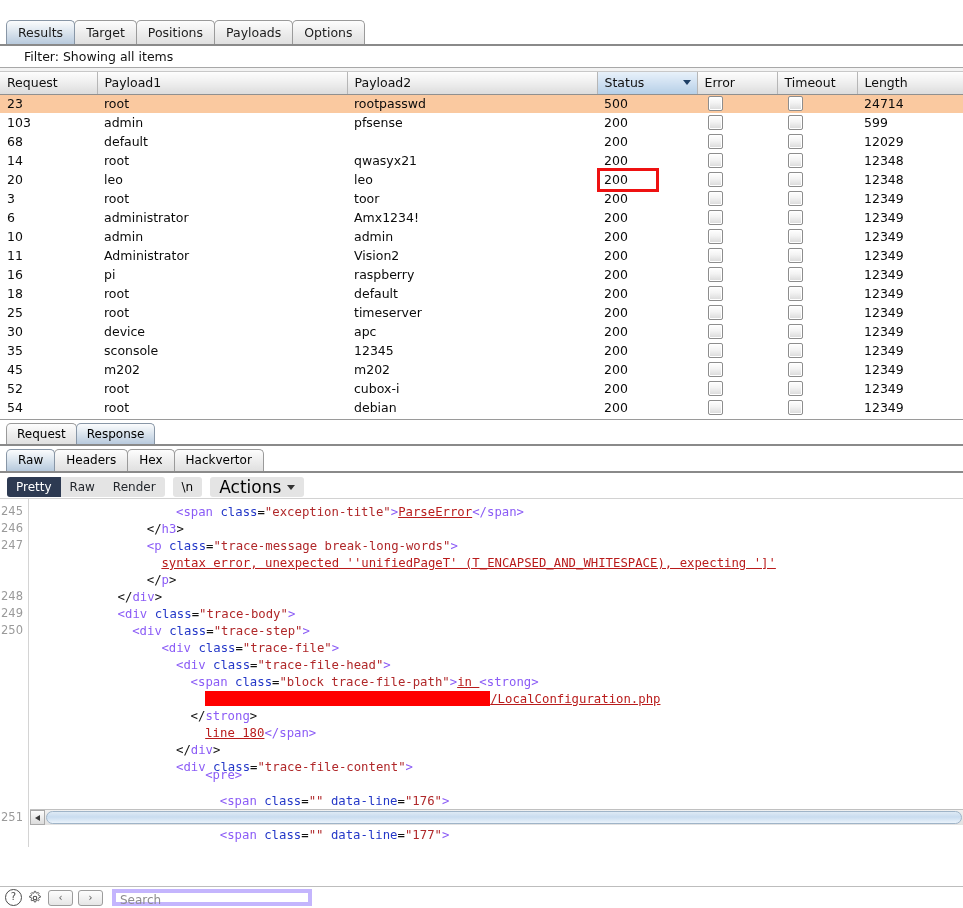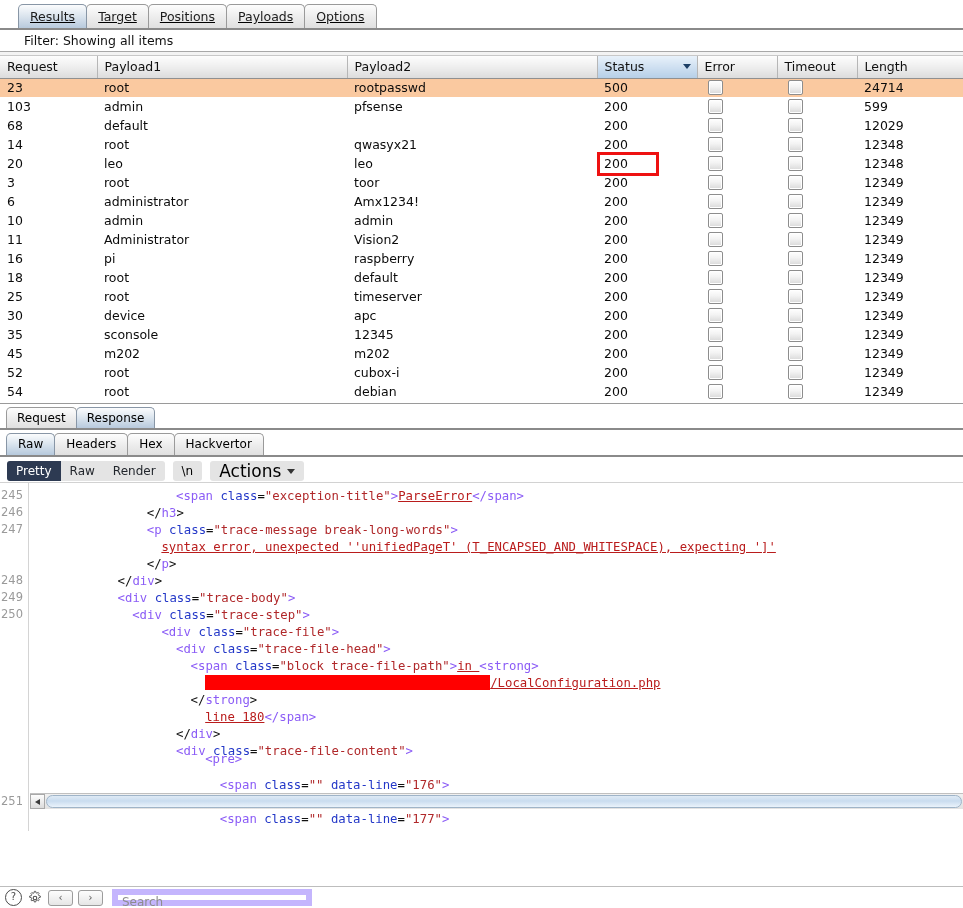--- a/index.html
+++ b/index.html
@@ -13,28 +13,27 @@
     overflow: hidden;
     font-family: "DejaVu Sans", "Liberation Sans", sans-serif;
     font-size: 12px;
     color: #000000;
     position: relative;
   }
 
   
   .tabstrip {
     position: relative;
-    height: 30px;
+    height: 46px;
     background: #ffffff;
     border-bottom: 2px solid #8a8a8a;
-    padding-left: 18px;
+    padding-left: 6px;
     box-sizing: border-box;
     display: flex;
     align-items: flex-end;
-    text-decoration: underline;
   }
   .tab {
     height: 24px;
     line-height: 23px;
     padding: 0 11px;
     margin-right: -1px;
     border: 1px solid #9a9a9a;
     border-bottom: none;
     border-radius: 5px 5px 0 0;
     background: linear-gradient(to bottom, #fdfdfd 0%, #ececec 55%, #e0e0e0 100%);
@@ -367,21 +366,21 @@
     border-radius: 3px;
     background: linear-gradient(to bottom, #fdfdfd, #e6e6e6);
     display: flex; align-items: center; justify-content: center;
     font-size: 10px;
     color: #555;
     box-sizing: border-box;
   }
   .search-input {
     width: 200px;
     height: 17px;
-    border: 6px solid #c4b5fd;
+    border: 4px solid #c4b5fd;
     background: #ffffff;
     font-size: 12px;
     color: #8d8d8d;
     padding-left: 4px;
     line-height: 15px;
     box-sizing: border-box;
     margin-left: 4px;
   }
 </style>
 </head>

